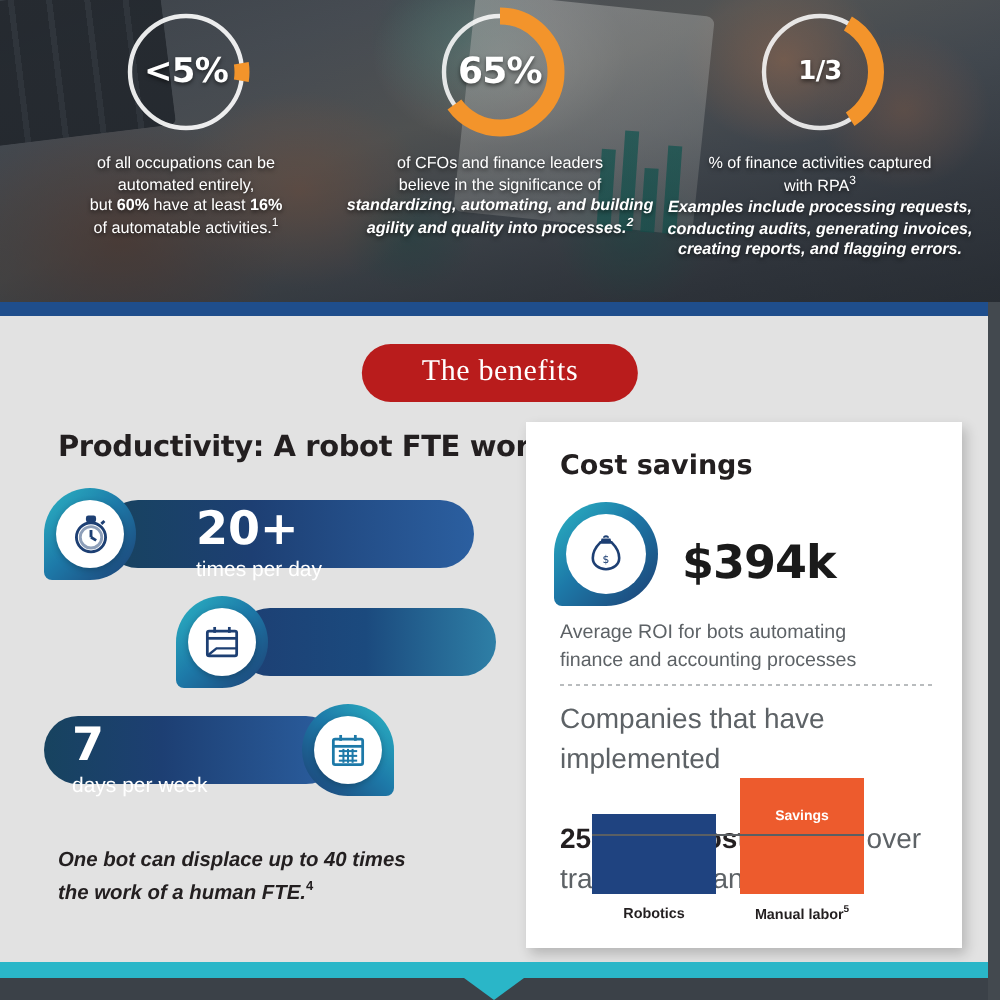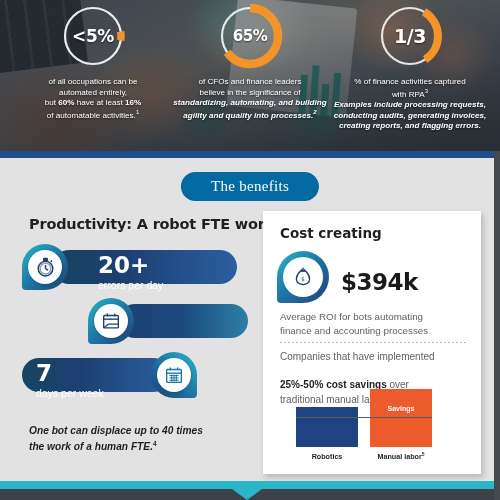--- a/index.html
+++ b/index.html
@@ -54,22 +54,22 @@
   .stat{position:absolute;top:0;text-align:center;}
   .donut{position:relative;width:68px;height:68px;margin:2px auto 0;}
   .donut svg{display:block;}
   .donut .val{
     position:absolute;left:0;right:0;top:50%;transform:translateY(-50%);
     color:#fff;font-weight:bold;letter-spacing:-.4px;
     text-shadow:0 1px 2px rgba(0,0,0,.55);
     font-family:"DejaVu Sans", sans-serif;
   }
   .v-5{font-size:17px;}
-  .v-65{font-size:15px;text-align:center;}
-  .v-13{font-size:19px;}
+  .v-65{font-size:18px;text-align:center;}
+  .v-13{font-size:13px;}
 
   .cap{
     color:#fff;font-size:8.1px;line-height:1.32;margin-top:7px;
     text-shadow:0 1px 2px rgba(0,0,0,.6);
   }
   .cap b{font-weight:bold;text-align:right;}
   .cap .ital{font-style:italic;font-weight:bold;display:block;}
   .cap .sup{font-size:6px;vertical-align:super;}
 
   
@@ -78,21 +78,21 @@
     position:absolute;left:50%;top:158px;transform:translateX(-50%);
     width:0;height:0;border-left:16px solid transparent;border-right:16px solid transparent;
     border-top:13px solid #1f4e8c;
   }
 
   
   .body{position:absolute;left:0;top:158px;width:494px;height:323px;background:#e2e2e2;}
 
   .benefits-pill{
     position:absolute;left:50%;top:172px;transform:translateX(-50%);
-    background:#0369a1;color:#fff;border-radius:20px;
+    background:#b91c1c;color:#fff;border-radius:20px;
     padding:6px 30px;font-family:"Liberation Serif", serif;
     font-size:15px;letter-spacing:.3px;white-space:nowrap;
   }
 
   .prod-title{
     position:absolute;left:29px;top:216px;
     font-size:14.5px;font-weight:bold;color:#231f20;letter-spacing:-.2px;
     font-family:"DejaVu Sans", sans-serif;
   }
 
@@ -151,21 +151,21 @@
     position:absolute;left:17px;top:99px;width:188px;
     font-size:9.8px;color:#5d6266;line-height:1.42;
   }
   .dots{
     position:absolute;left:17px;top:131px;width:186px;height:1px;
     background-image:linear-gradient(90deg,#b9bcbe 0 2px,transparent 2px 4px);
     background-size:4px 1px;
   }
   .card-body{
     position:absolute;left:17px;top:139px;width:190px;
-    font-size:10px;color:#5d6266;line-height:1.42;
+    font-size:14px;color:#5d6266;line-height:1.42;
   }
   .card-body b{color:#231f20;font-weight:bold;}
 
   .chart{position:absolute;left:33px;top:188px;width:160px;height:62px;}
   .bar{position:absolute;bottom:14px;}
   .bar-robotics{left:0;width:62px;height:40px;background:#1f4380;}
   .bar-manual{left:74px;width:62px;height:58px;background:#ed5b2d;}
   .savings-lbl{
     position:absolute;left:74px;width:62px;top:0;height:18px;
     display:flex;align-items:center;justify-content:center;
@@ -264,21 +264,21 @@
           <line x1="12" y1="13.2" x2="12" y2="9.4"></line>
             <line x1="12" y1="13.2" x2="14.7" y2="14.8"></line>
           <rect x="10.1" y="2.6" width="3.8" height="2.1" rx=".5" fill="#1d3f73"></rect>
           <line x1="12" y1="4.7" x2="12" y2="5.7"></line>
           <line x1="17.4" y1="6.2" x2="19" y2="4.7"></line>
         </svg>
       </div>
     </div>
     <div class="rowtext" style="left:76px;top:10px;">
       <span class="big">20+</span>
-      <span class="sml">errors per day</span>
+      <span class="sml">times per day</span>
     </div>
   </div>
 
   <div class="row" style="left:88px;top:298px;width:160px;">
     <div class="pillbar rev" style="left:30px;width:130px;"></div>
     <div class="teardrop" style="left:0;">
       <div class="tdinner">
         <svg width="22" height="22" viewBox="0 0 24 24" fill="none" stroke="#1d3f73" stroke-width="1.5">
           <rect x="4" y="6" width="16" height="13.5" rx="1"></rect>
           <line x1="4" y1="10" x2="20" y2="10"></line>
@@ -315,21 +315,21 @@
       <span class="sml">days per week</span>
     </div>
   </div>
 
   <div class="bot-note">
     <span>One bot can displace up to 40 times</span><br>
     <span>the work of a human FTE.</span><span class="sup">4</span>
   </div>
 
   <div class="card">
-    <div class="card-title">Cost creating</div>
+    <div class="card-title">Cost savings</div>
 
     <div class="money-drop">
       <div class="money-inner">
         <svg width="24" height="24" viewBox="0 0 24 24" fill="none" stroke="#1d3f73" stroke-width="1.3">
           <path d="M9.2 6.2 C7 8.4 5.4 11.2 5.4 14 c0 3.3 2.9 5.6 6.6 5.6 s6.6-2.3 6.6-5.6 c0-2.8-1.6-5.6-3.8-7.8 z"></path>
           <path d="M9.2 6.2 L9.8 4.2 L14.2 4.2 L14.8 6.2 Z" fill="#1d3f73" stroke="none"></path>
           <path d="M11 3.9 c0-1 2-1 2 0" stroke-width="1"></path>
           <text x="12" y="16.4" font-size="5.4" fill="#1d3f73" stroke="none" text-anchor="middle" font-family="DejaVu Sans">$</text>
         </svg>
       </div>

